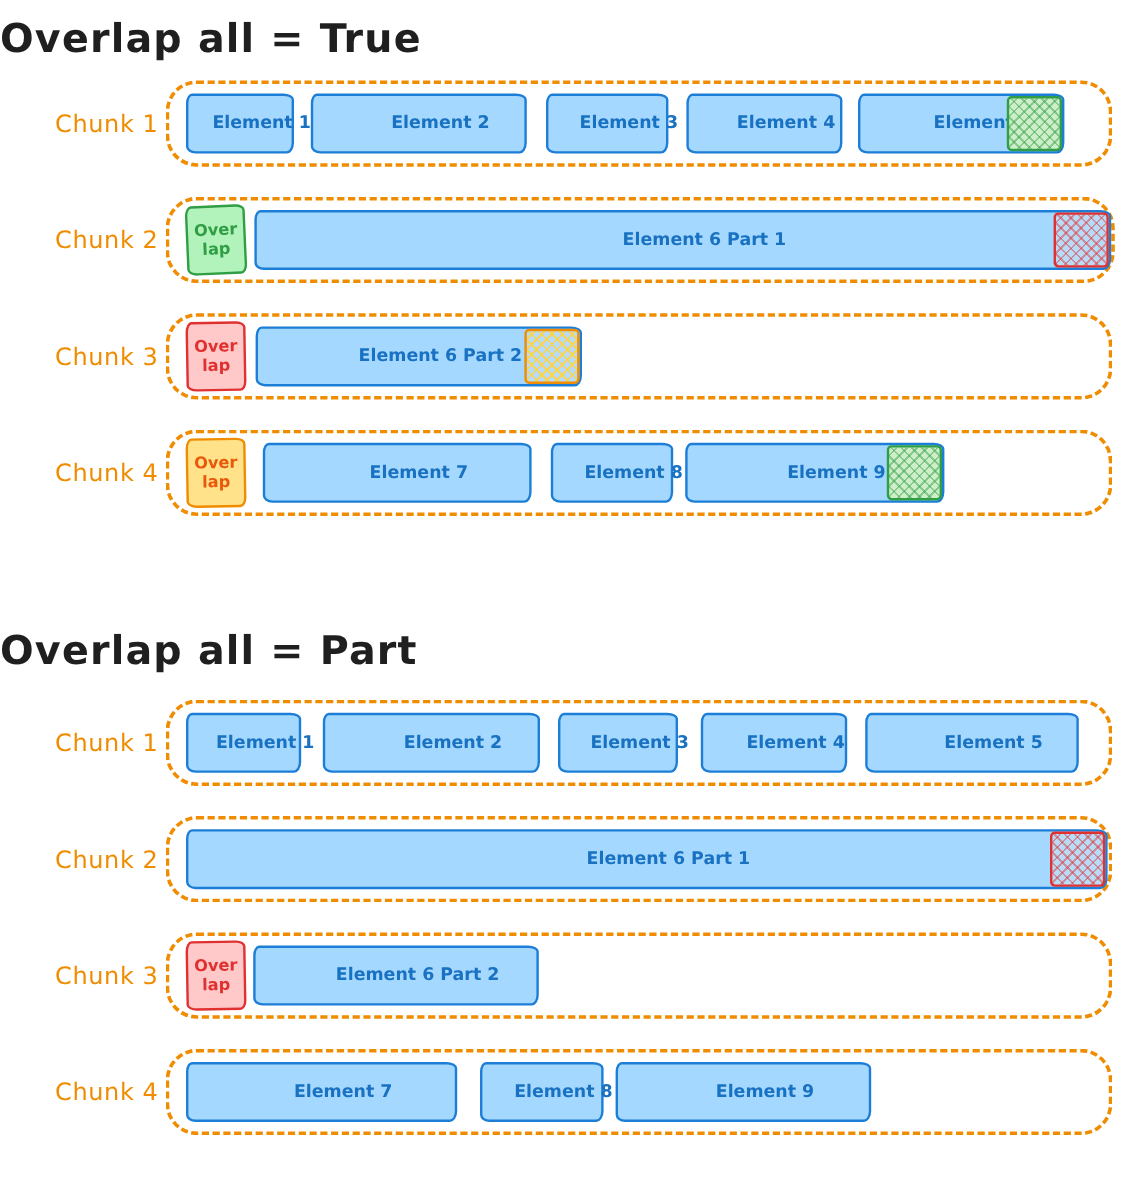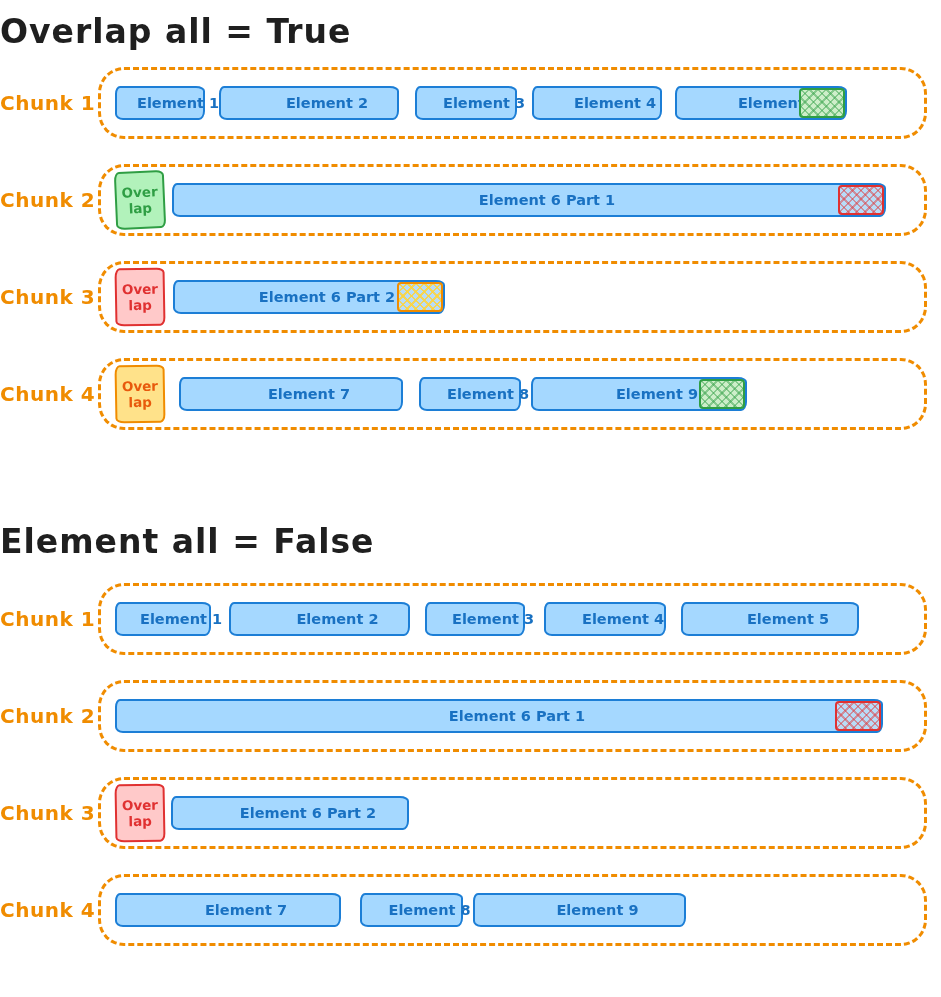--- a/index.html
+++ b/index.html
@@ -18,40 +18,42 @@
   .section-false .section-title{margin-bottom:22px;}
 
   .chunk-row{
     display:flex;
     align-items:center;
     margin:0 14px 25px 0;
   }
   .chunk-label{
     width:98px;
     flex:0 0 98px;
+    text-align:center;
     font-size:20px;
-    font-weight:700;
+    font-weight:400;
     color:#f08c00;
     letter-spacing:0.5px;
+    margin-left:40px;
   }
   .chunk-container{
     position:relative;
     flex:1;
     height:66px;
     border:3.5px dashed #f08c00;
     border-radius:26px;
     display:flex;
     align-items:center;
     padding-left:14px;
     box-sizing:content-box;
   }
 
   .element{
     position:relative;
-    height:34px;
+    height:50px;
     background:#a5d8ff;
     border:2px solid #1c7ed6;
     border-radius:5px 9px 6px 8px / 8px 5px 9px 6px;
     display:flex;
     align-items:center;
     justify-content:center;
     box-sizing:border-box;
     flex:0 0 auto;
     padding-left:36px;
   }
@@ -187,21 +189,21 @@
             <div class="element" style="width: 216px; margin-left: 10px;">
               <span class="lbl">Element 9</span>
               <div class="hatch green"></div>
             </div>
           </div>
         </div>
       </div>
   </div>
 
   <div class="section section-false">
-    <div class="section-title">Element all = False</div>
+    <div class="section-title">Overlap all = Part</div>
     <div class="rows">
         <div class="chunk-row">
           <div class="chunk-label">Chunk 1</div>
           <div class="chunk-container">
             <div class="element" style="width: 96px;">
               <span class="lbl">Element 1</span>
             </div>
             <div class="element" style="width: 181px; margin-left: 18px;">
               <span class="lbl">Element 2</span>
             </div>

